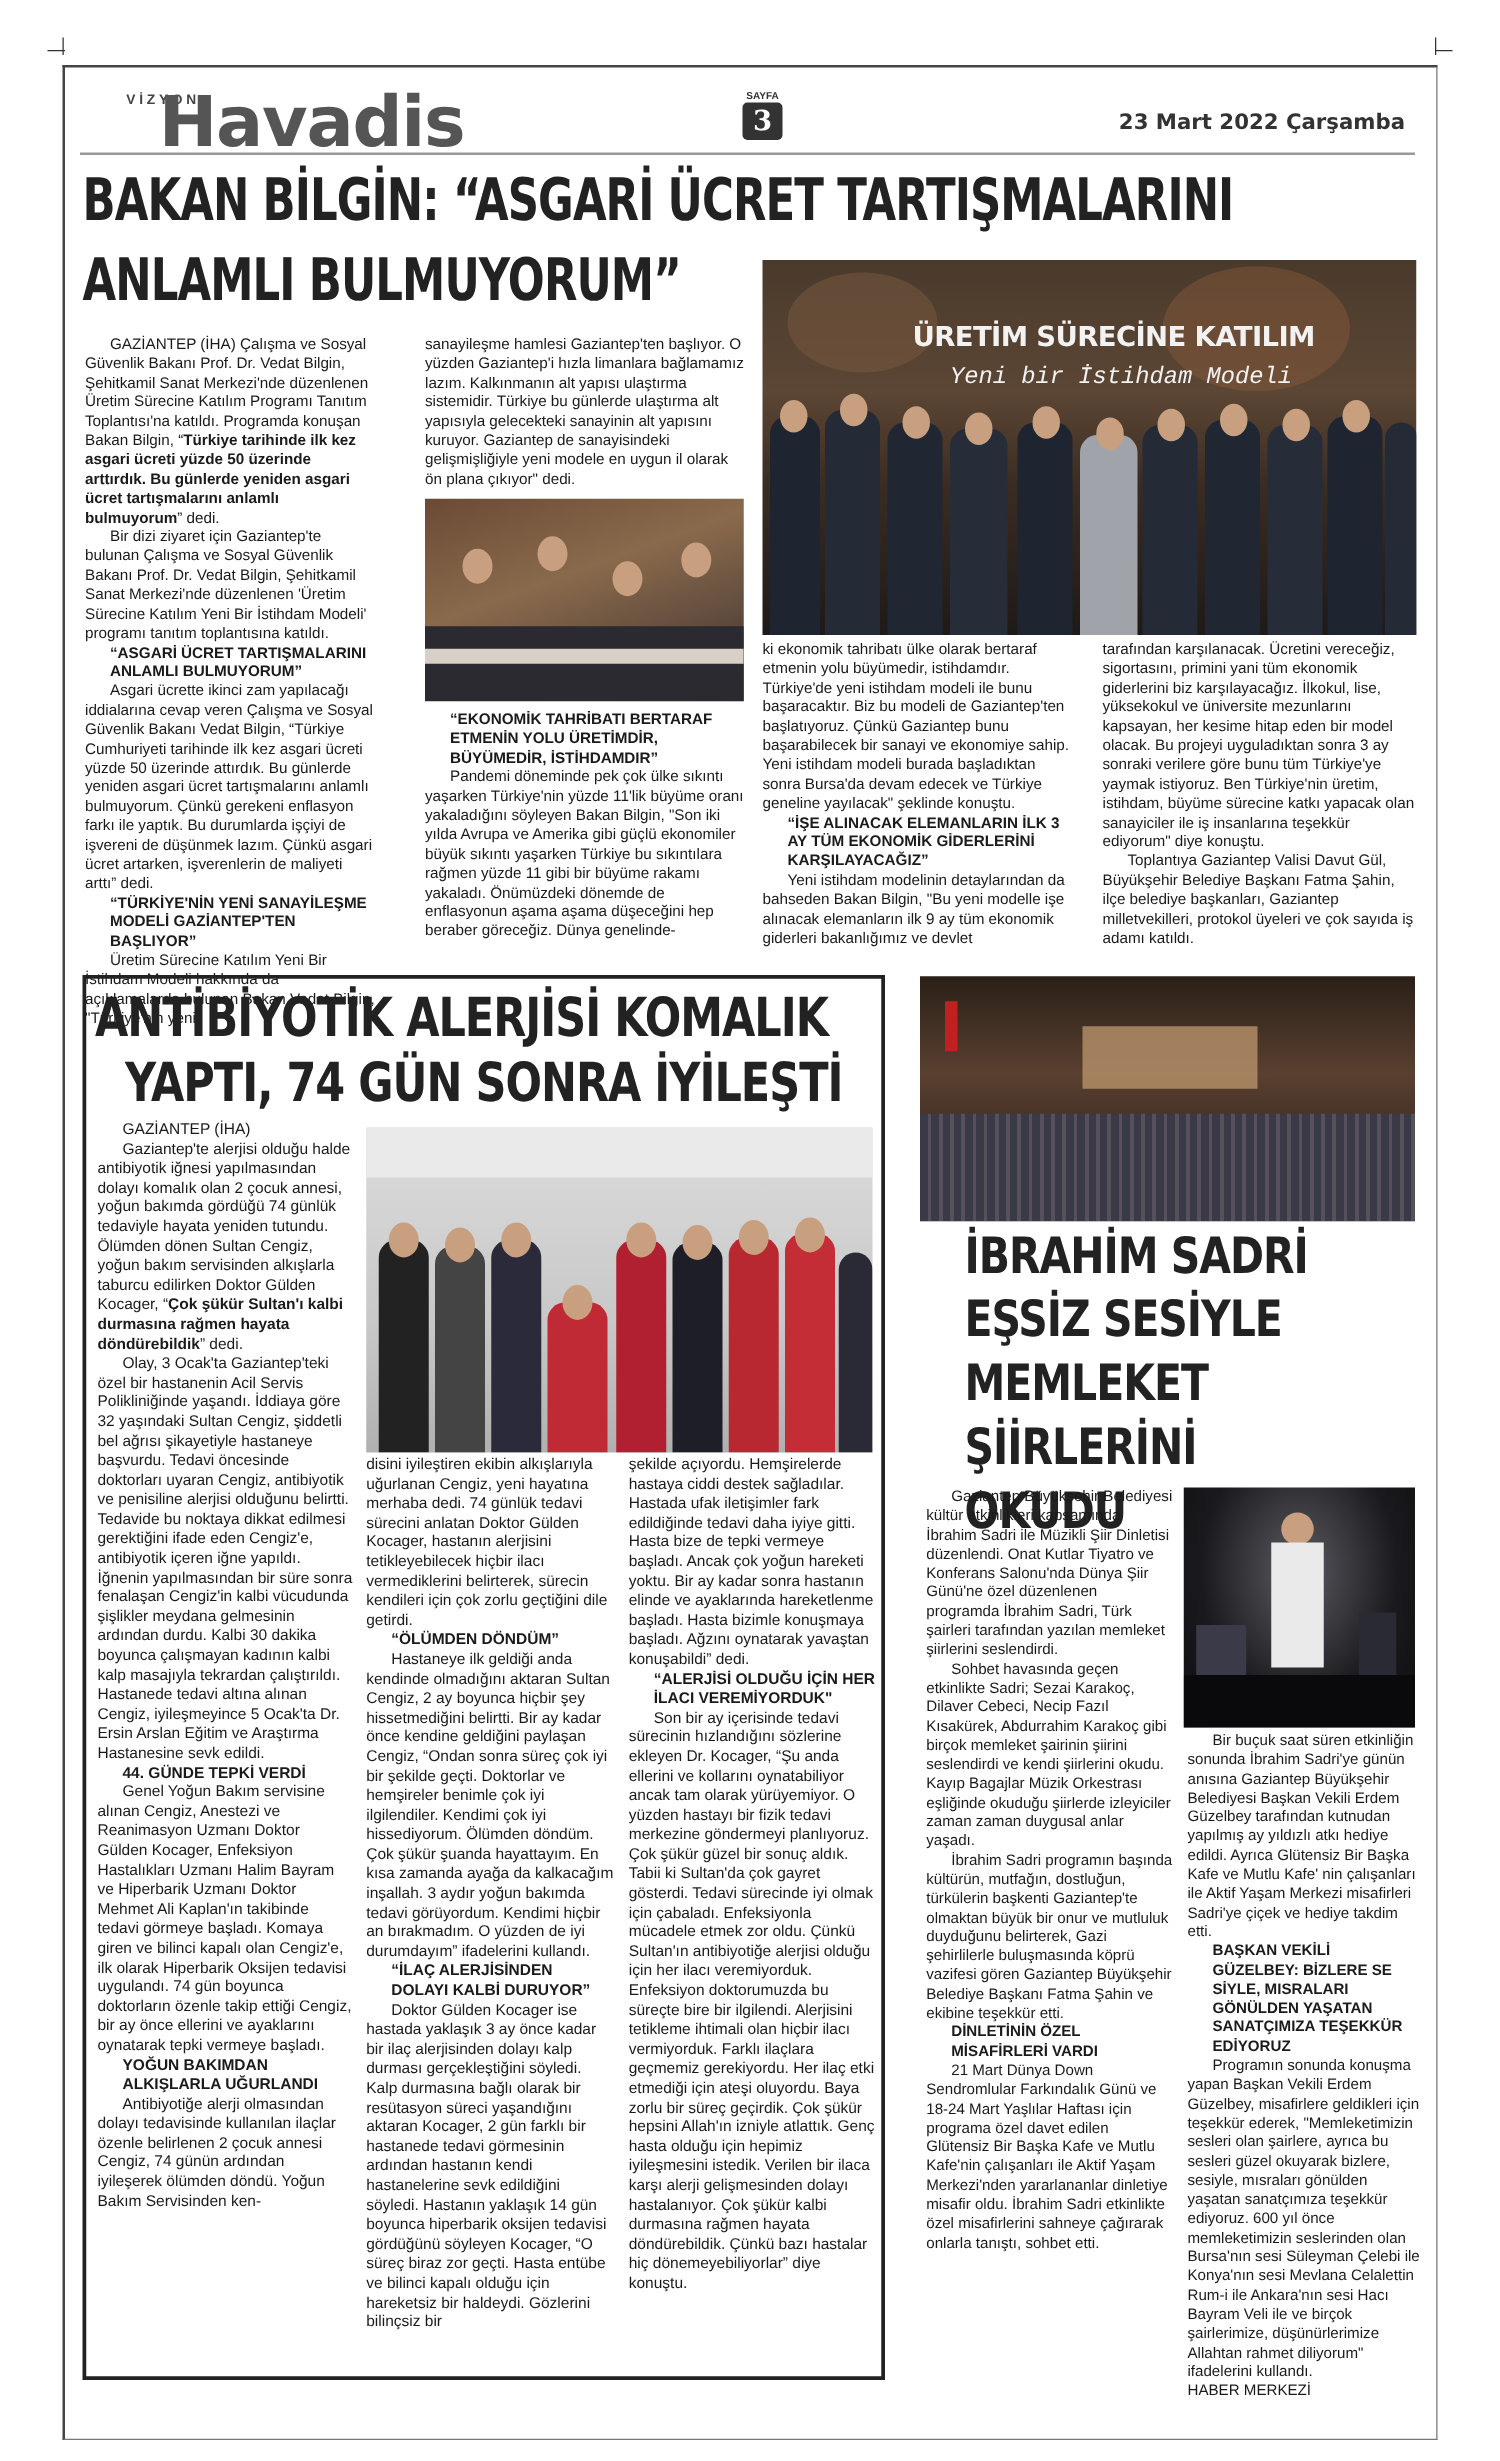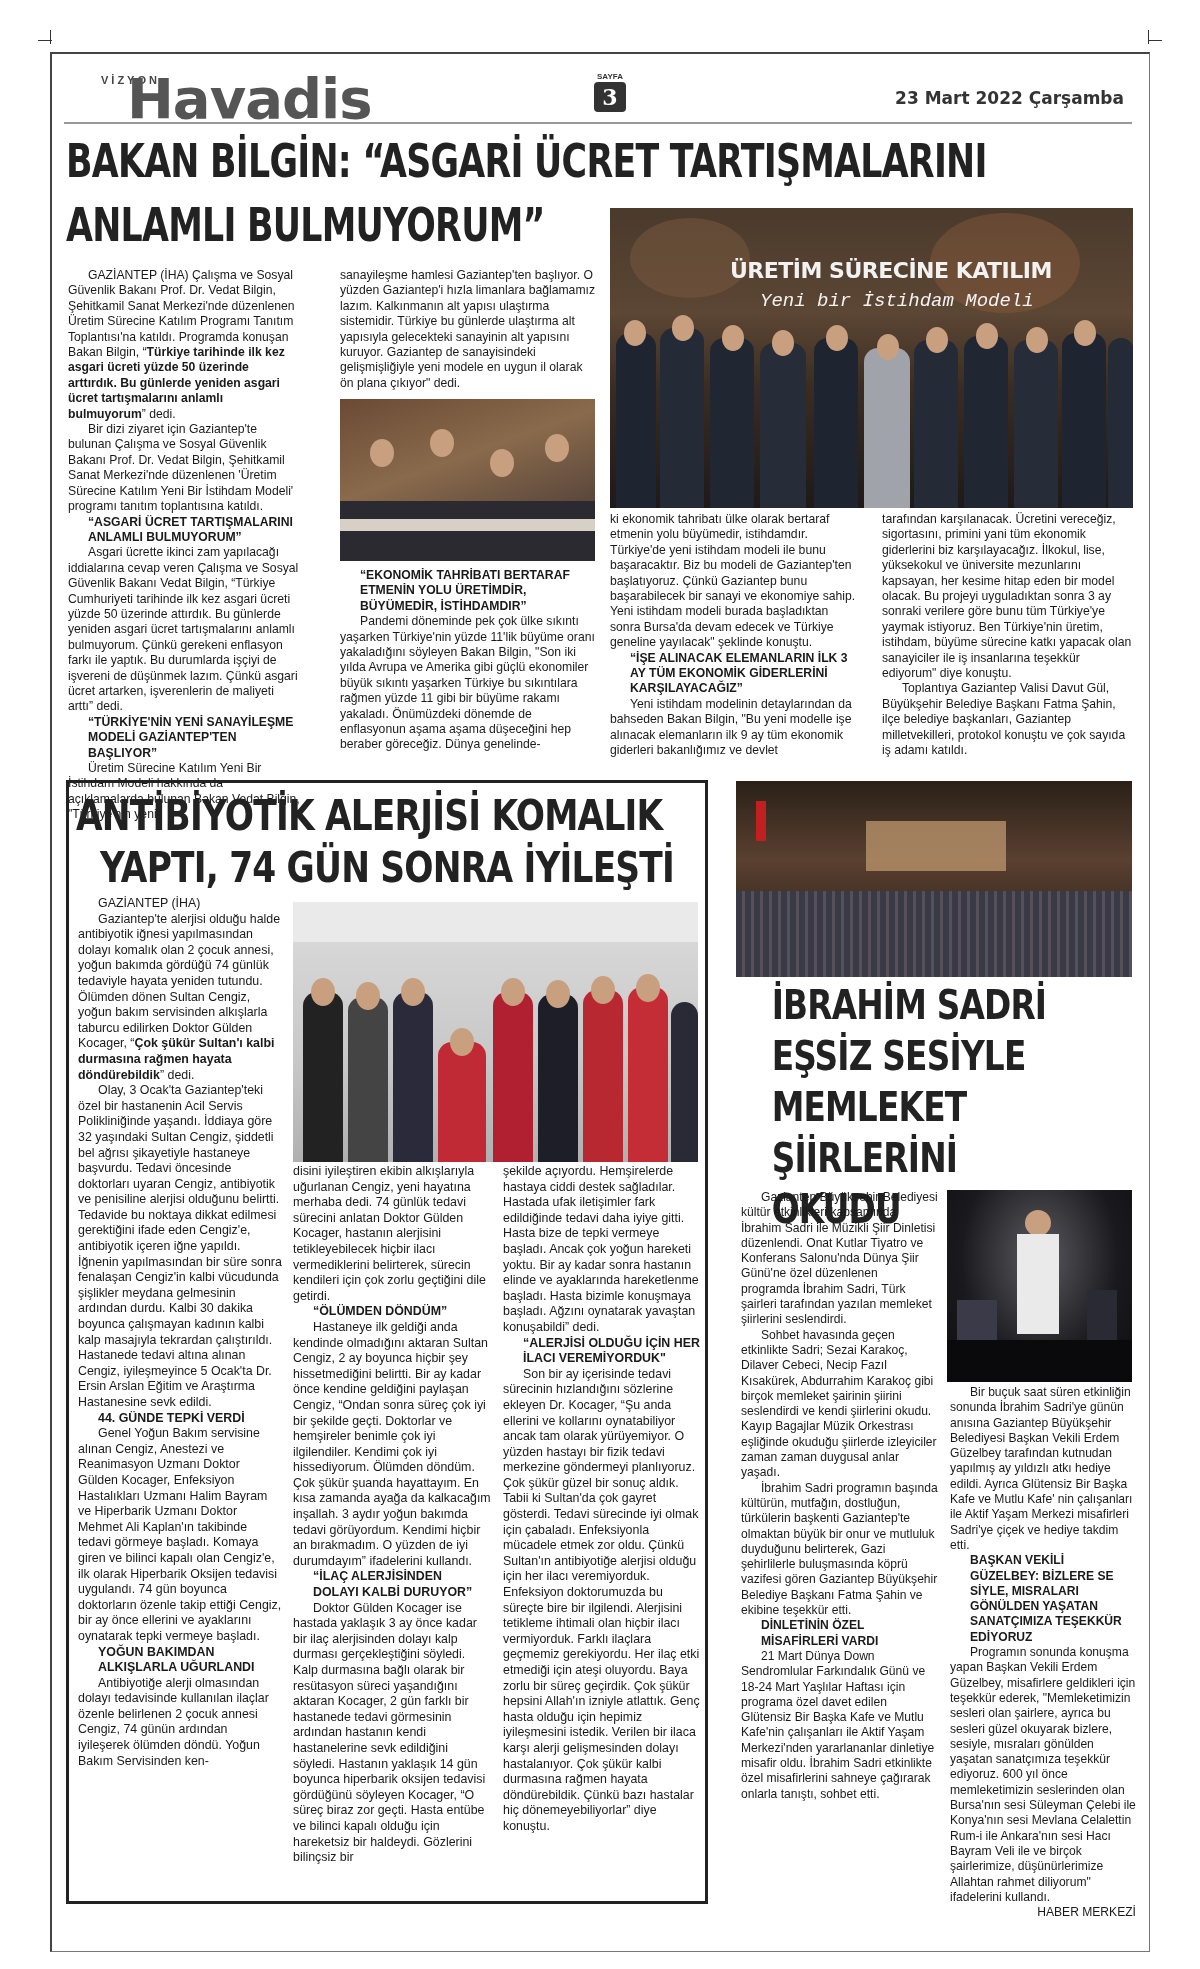--- a/index.html
+++ b/index.html
@@ -104,21 +104,21 @@
 </div>
 
 <div class="col" style="left:610px;top:512px;width:250px;">
   <p style="text-indent:0">ki ekonomik tahribatı ülke olarak bertaraf etmenin yolu büyümedir, istihdamdır. Türkiye'de yeni istihdam modeli ile bunu başaracaktır. Biz bu modeli de Gaziantep'ten başlatıyoruz. Çünkü Gaziantep bunu başarabilecek bir sanayi ve ekonomiye sahip. Yeni istihdam modeli burada başladıktan sonra Bursa'da devam edecek ve Türkiye geneline yayılacak" şeklinde konuştu.</p>
   <p class="sub">“İŞE ALINACAK ELEMANLARIN İLK 3 AY TÜM EKONOMİK GİDERLERİNİ KARŞILAYACAĞIZ”</p>
   <p>Yeni istihdam modelinin detaylarından da bahseden Bakan Bilgin, "Bu yeni modelle işe alınacak elemanların ilk 9 ay tüm ekonomik giderleri bakanlığımız ve devlet</p>
 </div>
 
 <div class="col" style="left:882px;top:512px;width:252px;">
   <p style="text-indent:0">tarafından karşılanacak. Ücretini vereceğiz, sigortasını, primini yani tüm ekonomik giderlerini biz karşılayacağız. İlkokul, lise, yüksekokul ve üniversite mezunlarını kapsayan, her kesime hitap eden bir model olacak. Bu projeyi uyguladıktan sonra 3 ay sonraki verilere göre bunu tüm Türkiye'ye yaymak istiyoruz. Ben Türkiye'nin üretim, istihdam, büyüme sürecine katkı yapacak olan sanayiciler ile iş insanlarına teşekkür ediyorum" diye konuştu.</p>
-  <p>Toplantıya Gaziantep Valisi Davut Gül, Büyükşehir Belediye Başkanı Fatma Şahin, ilçe belediye başkanları, Gaziantep milletvekilleri, protokol konuştu ve çok sayıda iş adamı katıldı.</p>
+  <p>Toplantıya Gaziantep Valisi Davut Gül, Büyükşehir Belediye Başkanı Fatma Şahin, ilçe belediye başkanları, Gaziantep milletvekilleri, protokol üyeleri ve çok sayıda iş adamı katıldı.</p>
 </div>
 
 <div class="box" style="left:66px;top:780px;width:642px;height:1124px;"></div>
 <div class="headline" style="left:76px;top:790px;font-size:43px;line-height:50px;transform:scaleX(0.80);white-space:nowrap;">ANTİBİYOTİK ALERJİSİ KOMALIK</div>
 <div class="headline" style="left:100px;top:842px;font-size:43px;line-height:50px;transform:scaleX(0.80);white-space:nowrap;">YAPTI, 74 GÜN SONRA İYİLEŞTİ</div>
 
 <div class="photo" style="left:293px;top:902px;width:405px;height:260px;background:linear-gradient(180deg,#dcdcdc 0%,#c8c8c8 60%,#b0b0b0 100%);">
   <div style="position:absolute;left:0;top:0;width:405px;height:40px;background:#eaeaea;"></div>
   <div class="person" style="left:10px;width:40px;height:170px;background:#222;"></div>
   <div class="head" style="left:18px;top:76px;width:24px;height:28px;"></div>
@@ -188,14 +188,14 @@
   <div style="position:absolute;left:70px;top:44px;width:42px;height:100px;background:#eaeaea;"></div>
   <div style="position:absolute;left:10px;top:110px;width:40px;height:50px;background:#3a3a48;"></div>
   <div style="position:absolute;left:140px;top:100px;width:30px;height:60px;background:#2a2a34;"></div>
   <div style="position:absolute;left:0;top:150px;width:185px;height:42px;background:#0a0a0c;"></div>
 </div>
 
 <div class="col" style="left:950px;top:1385px;width:186px;font-size:12.1px;line-height:15.3px;">
   <p>Bir buçuk saat süren etkinliğin sonunda İbrahim Sadri'ye günün anısına Gaziantep Büyükşehir Belediyesi Başkan Vekili Erdem Güzelbey tarafından kutnudan yapılmış ay yıldızlı atkı hediye edildi. Ayrıca Glütensiz Bir Başka Kafe ve Mutlu Kafe' nin çalışanları ile Aktif Yaşam Merkezi misafirleri Sadri'ye çiçek ve hediye takdim etti.</p>
   <p class="sub">BAŞKAN VEKİLİ GÜZELBEY: BİZLERE SE SİYLE, MISRALARI GÖNÜLDEN YAŞATAN SANATÇIMIZA TEŞEKKÜR EDİYORUZ</p>
   <p>Programın sonunda konuşma yapan Başkan Vekili Erdem Güzelbey, misafirlere geldikleri için teşekkür ederek, "Memleketimizin sesleri olan şairlere, ayrıca bu sesleri güzel okuyarak bizlere, sesiyle, mısraları gönülden yaşatan sanatçımıza teşekkür ediyoruz. 600 yıl önce memleketimizin seslerinden olan Bursa'nın sesi Süleyman Çelebi ile Konya'nın sesi Mevlana Celalettin Rum-i  ile Ankara'nın sesi Hacı Bayram Veli ile ve birçok şairlerimize, düşünürlerimize Allahtan rahmet diliyorum" ifadelerini kullandı.</p>
-  <p style="text-align:right;text-indent:0;">HABER MERKEZİ</p>
+  <p style="text-indent:0;">HABER MERKEZİ</p>
 </div>
 
 </body></html>

